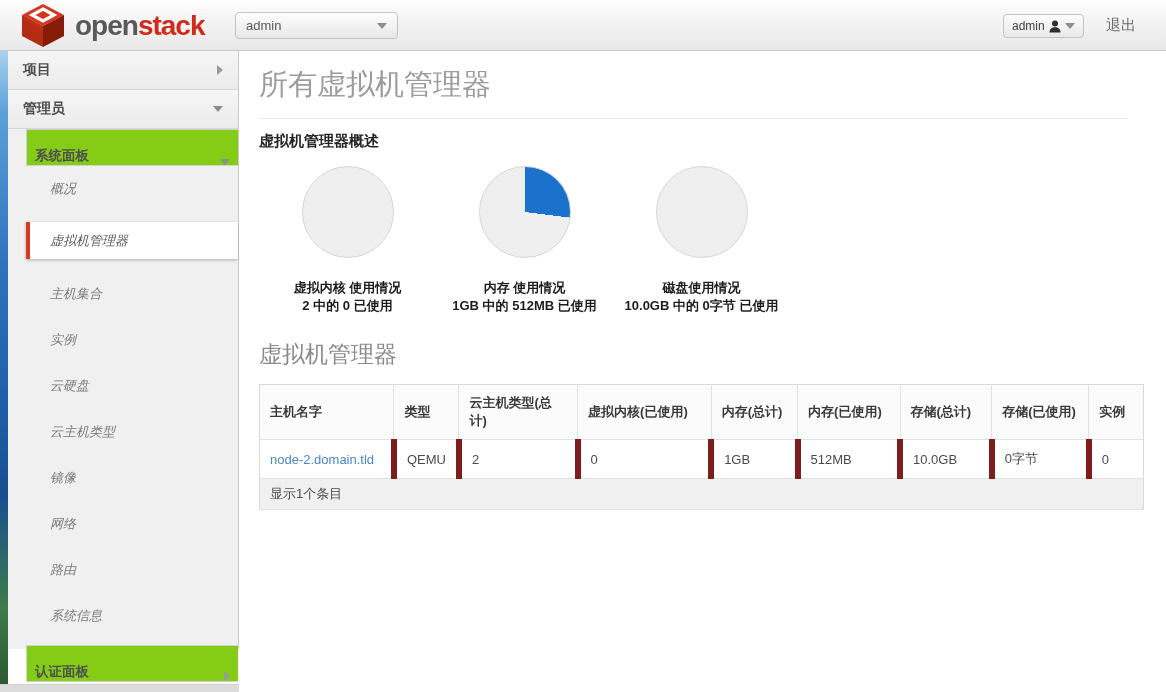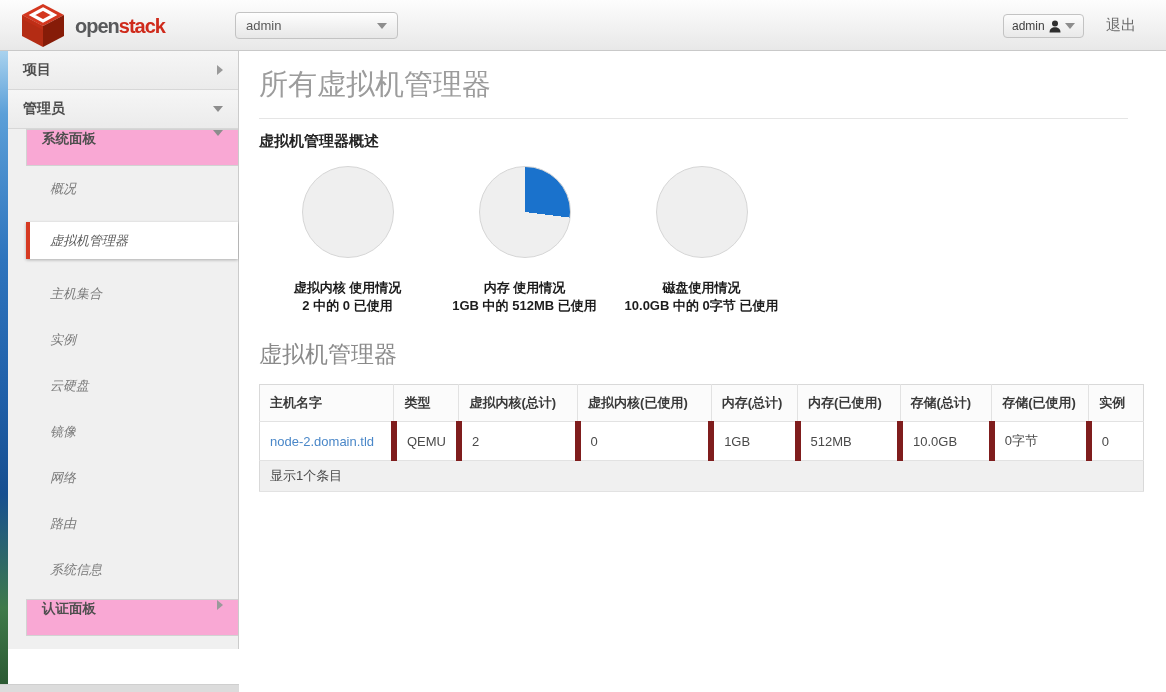--- a/index.html
+++ b/index.html
@@ -5,21 +5,21 @@
   * { margin:0; padding:0; box-sizing:border-box; }
   html,body { background:#fff; }
   .page { position:relative; width:1166px; height:692px; overflow:hidden;
           font-family:"Liberation Sans", sans-serif; background:#fff; }
 
   
   .topbar { position:absolute; left:0; top:0; width:1166px; height:51px;
             background:linear-gradient(#fdfdfd,#e8e8e8);
             border-bottom:1px solid #c9c9c9; z-index:5; }
   .logo { position:absolute; left:20px; top:3px; display:flex; align-items:center; gap:9px; }
-  .logo-text { font-size:20px; font-weight:bold; letter-spacing:-1px; line-height:44px; }
+  .logo-text { font-size:28px; font-weight:bold; letter-spacing:-1px; line-height:44px; }
   .logo-open { color:#58595b; }
   .logo-stack { color:#cf2a1b; }
 
   .project-dd { position:absolute; left:235px; top:12px; width:163px; height:27px;
                 border:1px solid #c3c3c3; border-radius:4px;
                 background:linear-gradient(#fefefe,#e7e7e7);
                 display:flex; align-items:center; padding:0 10px;
                 color:#5a5a5a; font-size:13px; cursor:pointer; }
   .user-btn { position:absolute; left:1003px; top:14px; height:24px; min-width:75px;
               border:1px solid #c3c3c3; border-radius:4px;
@@ -43,23 +43,23 @@
                   background:#dcdcdc; border-top:1px solid #cfcfcf; }
 
   
   .sidebar { position:absolute; left:8px; top:51px; width:231px; height:598px;
              background:#f0f0f0; border-right:1px solid #cbcbcb; }
   .side-header { height:39px; display:flex; align-items:center; padding:0 15px;
                  font-size:14px; font-weight:bold; color:#4e4e4e;
                  border-bottom:1px solid #d7d7d7;
                  background:linear-gradient(#f6f6f6,#ebebeb); cursor:pointer; }
   .nested { margin-left:18px; }
-  .group-header { height:37px; display:flex; align-items:flex-start; padding:0 15px;
+  .group-header { height:37px; display:flex; align-items:flex-end; padding:0 8px;
                   font-size:13.5px; font-weight:bold; color:#4e4e4e;
-                  border:1px solid #d2d2d2; border-right:none; background:#f9a8d4;
+                  border:1px solid #d2d2d2; border-right:none; background:#84cc16;
                   cursor:pointer; }
   .group-header.identity { margin-top:6px;gap:45px; }
   .item { height:46px; display:flex; align-items:center; padding-left:24px;
           font-size:13px; color:#7a7a7a; cursor:pointer;font-style:italic; }
   .item.selected { background:#fff; border-left:4px solid #d63a22; padding-left:20px;
                    height:37px; margin:10px 0 12px 0; color:#5a5a5a;
                    box-shadow:0 1px 3px rgba(0,0,0,.28); }
 
   
   .main { position:absolute; left:239px; top:51px; width:917px; height:641px;
@@ -152,20 +152,23 @@
           <span>虚拟机管理器</span>
         </div>
       <div class="item">
           <span>主机集合</span>
         </div>
       <div class="item">
           <span>实例</span>
         </div>
       <div class="item">
           <span>云硬盘</span>
+        </div>
+      <div class="item">
+          <span>云主机类型</span>
         </div>
       <div class="item">
           <span>镜像</span>
         </div>
       <div class="item">
           <span>网络</span>
         </div>
       <div class="item">
           <span>路由</span>
         </div>
@@ -213,21 +216,21 @@
           <col style="width:87px">
           <col style="width:103px">
         <col style="width:92px">
           <col style="width:98px">
           <col style="width:55px">
       </colgroup>
       <thead>
         <tr>
           <th>主机名字</th>
           <th>类型</th>
-          <th>虚拟内核(总计)</th>
+          <th>云主机类型(总计)</th>
           <th>虚拟内核(已使用)</th>
           <th>内存(总计)</th>
           <th>内存(已使用)</th>
           <th>存储(总计)</th>
           <th>存储(已使用)</th>
           <th>实例</th>
         </tr>
       </thead>
       <tbody>
         <tr>

